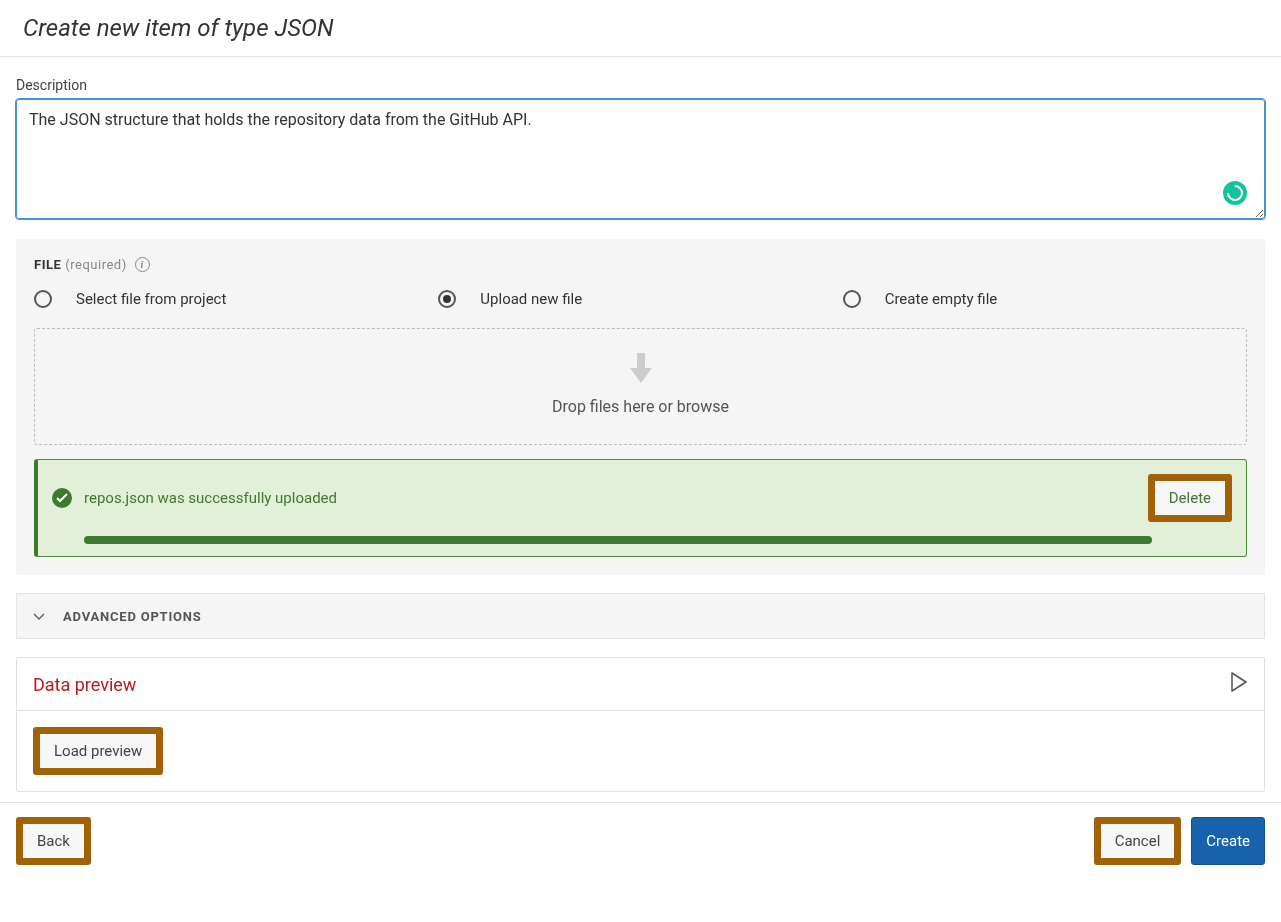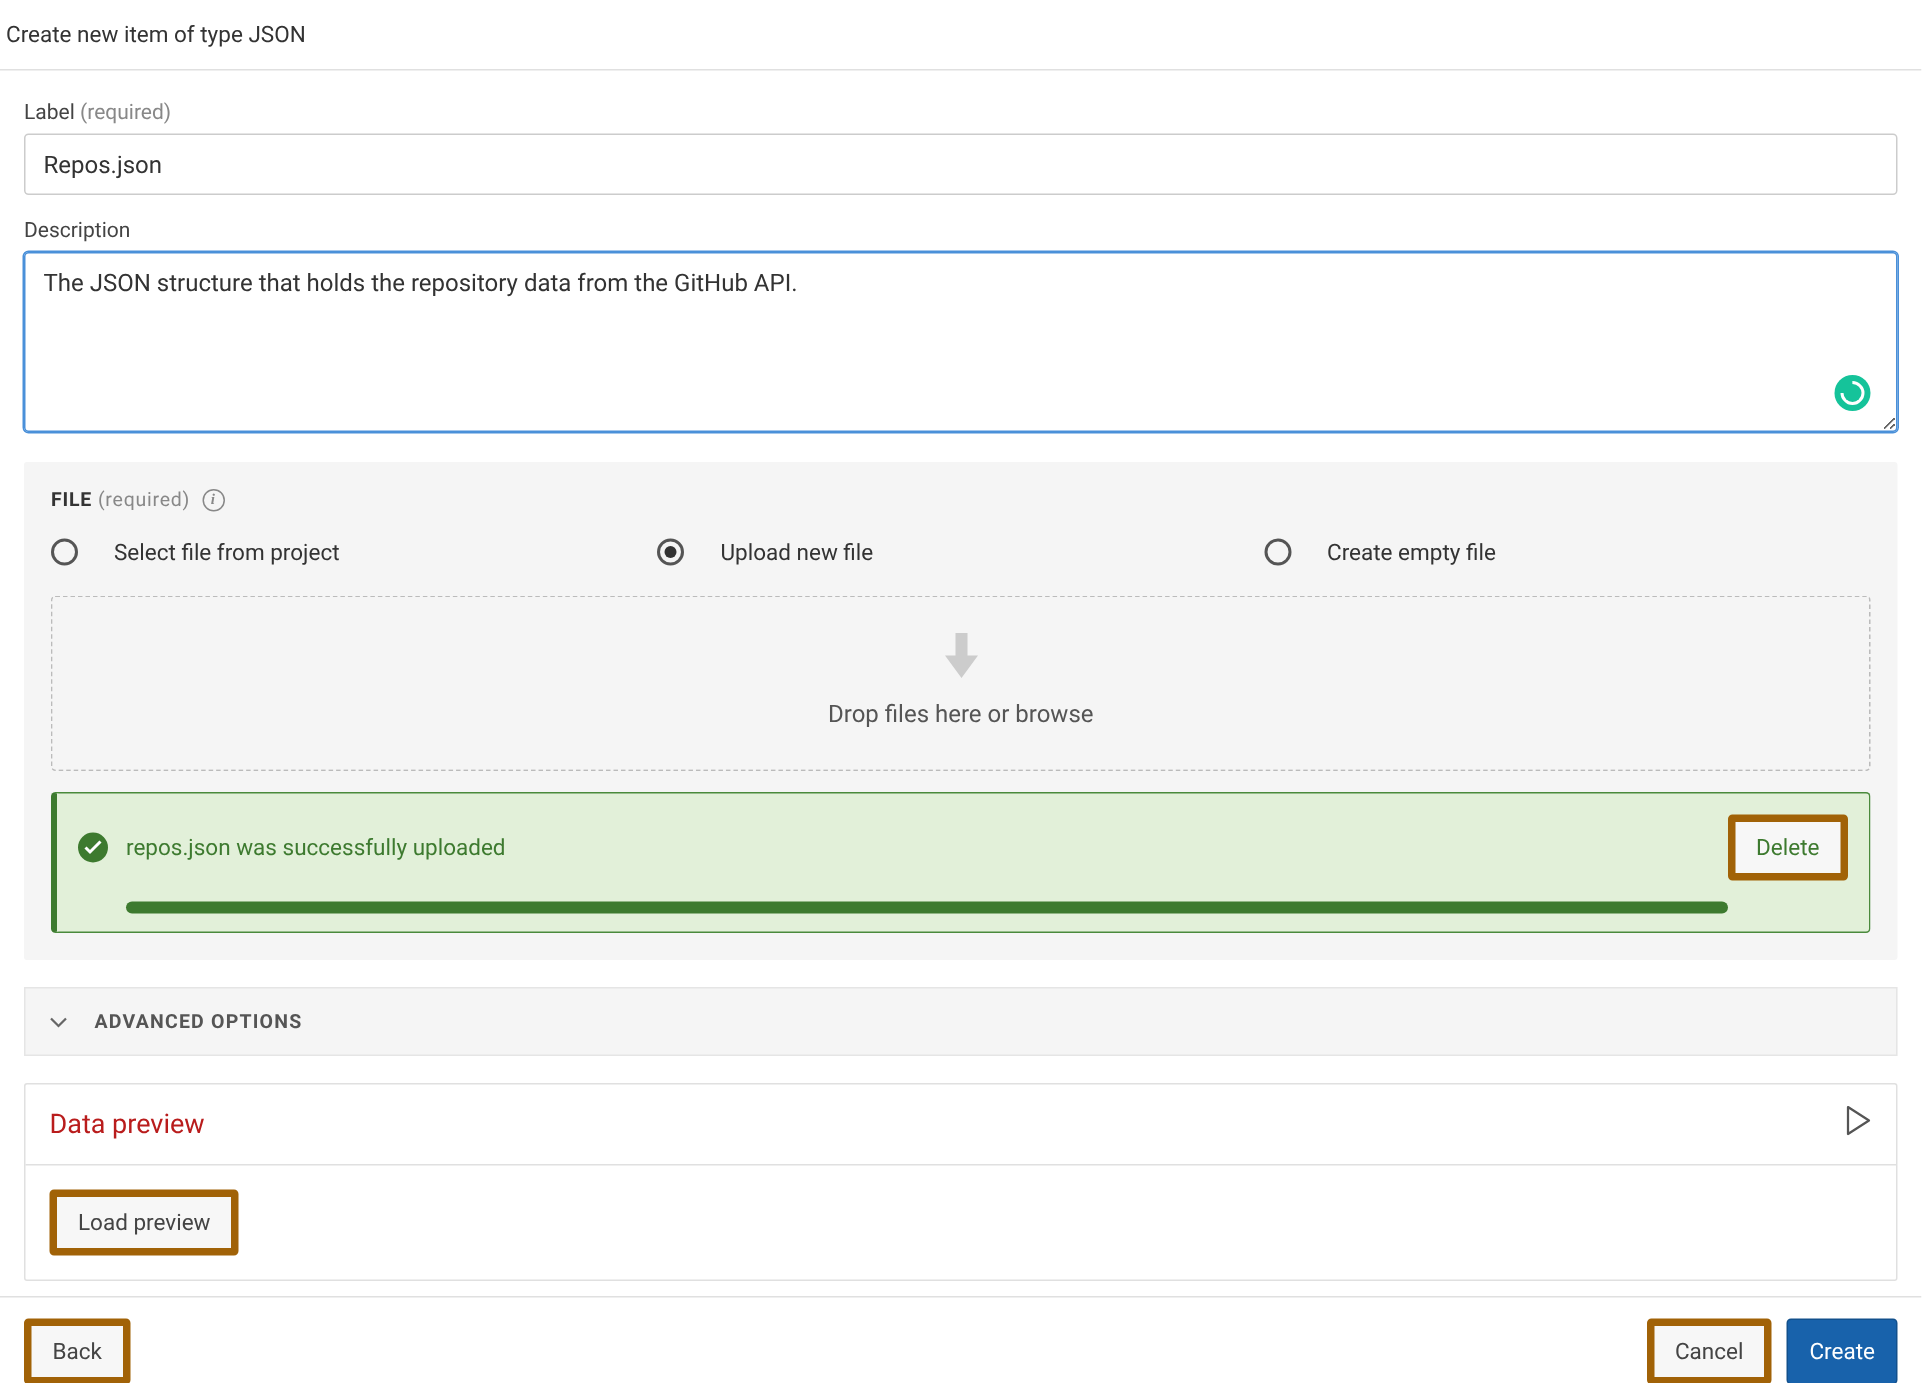--- a/index.html
+++ b/index.html
@@ -4,25 +4,26 @@
 <style>
 * { box-sizing: border-box; margin: 0; padding: 0; }
 body {
   font-family: -apple-system, BlinkMacSystemFont, "Segoe UI", Roboto, "Helvetica Neue", Arial, sans-serif;
   font-size: 15px;
   color: #333;
   background: #fff;
   width: 1281px;
 }
 .header {
-  padding: 14px 4px;
+  padding: 14px 23px;
   border-bottom: 1px solid #e0e0e0;
-  font-size: 15px;
+  font-size: 24px;
   font-weight: 400;
   color: #333;
+  font-style: italic;
 }
 .content { padding: 20px 16px 10px 16px; }
 .field { margin-bottom: 16px; }
 .field-label {
   font-size: 14px;
   color: #444;
   margin-bottom: 6px;
   display: block;
 }
 .field-label .req { color: #888; }
@@ -155,21 +156,21 @@
   background: #3d7a2f;
   border-radius: 50%;
   display: inline-flex;
   align-items: center;
   justify-content: center;
   flex-shrink: 0;
 }
 .upload-msg { color: #3d7a2f; font-size: 15px; }
 .btn {
   background: #f7f7f7;
-  border: 5px solid #a16207;
+  border: 7px solid #a16207;
   border-radius: 3px;
   padding: 8px 14px;
   font-size: 15px;
   color: #444;
   cursor: pointer;
   font-family: inherit;
 }
 .btn-delete { color: #3d7a2f; }
 .progress-bar {
   height: 8px;
@@ -227,27 +228,20 @@
   color: #fff;
 }
 </style>
 </head>
 <body>
 
 <div class="header">Create new item of type JSON</div>
 
 <div class="content">
 
-  <div class="field">
-    <label class="field-label">
-      <span>Label</span>
-      <span class="req">(required)</span>
-    </label>
-    <input type="text" class="text-input" value="Repos.json" style="">
-  </div>
 
   <div class="field">
     <label class="field-label">Description</label>
     <div class="textarea-wrap">
       <textarea class="text-input" style="">The JSON structure that holds the repository data from the GitHub API.</textarea>
       <span class="grammarly-badge"></span>
     </div>
   </div>
 
   <div class="file-section">

